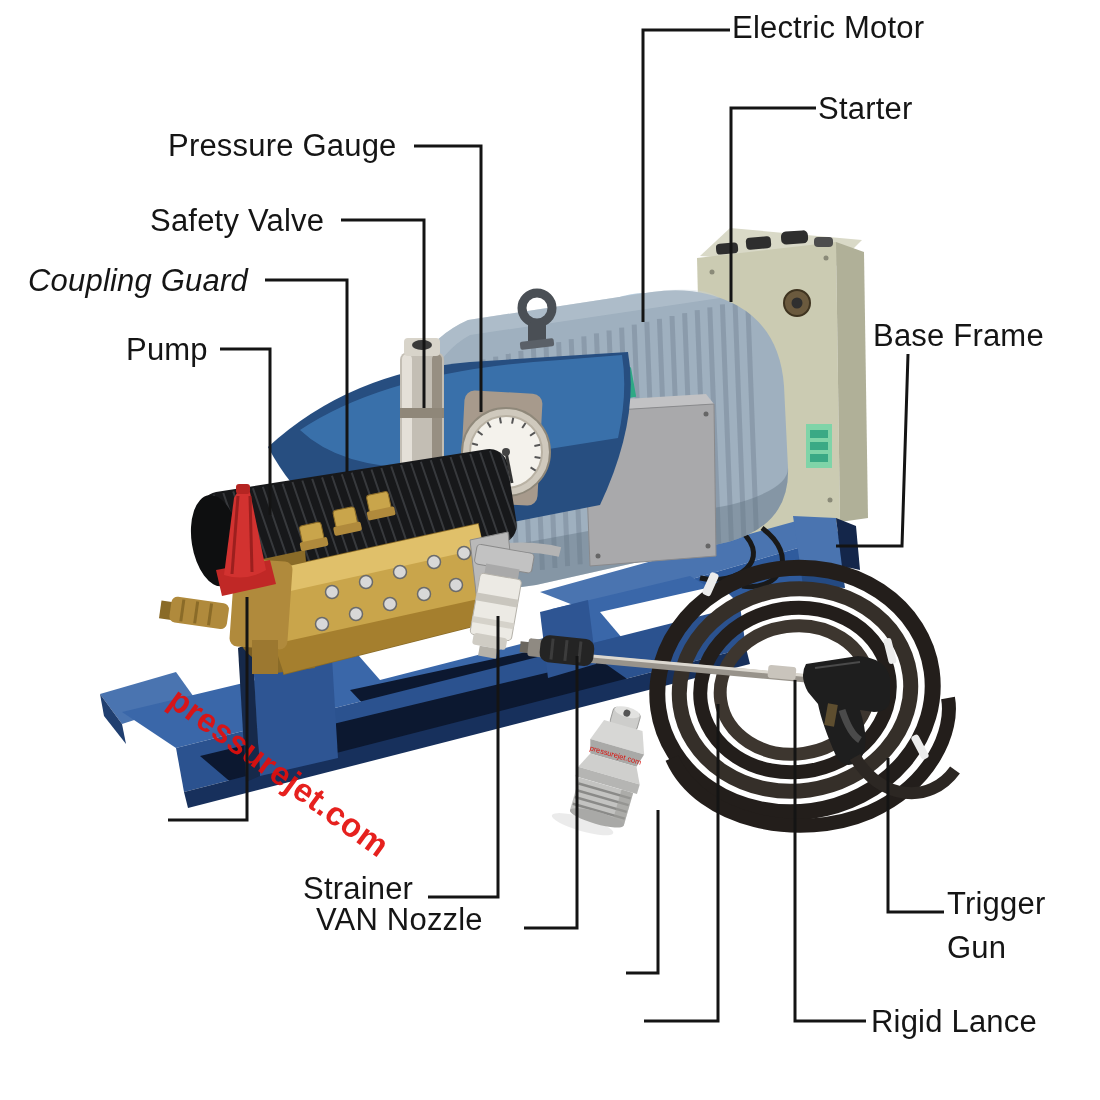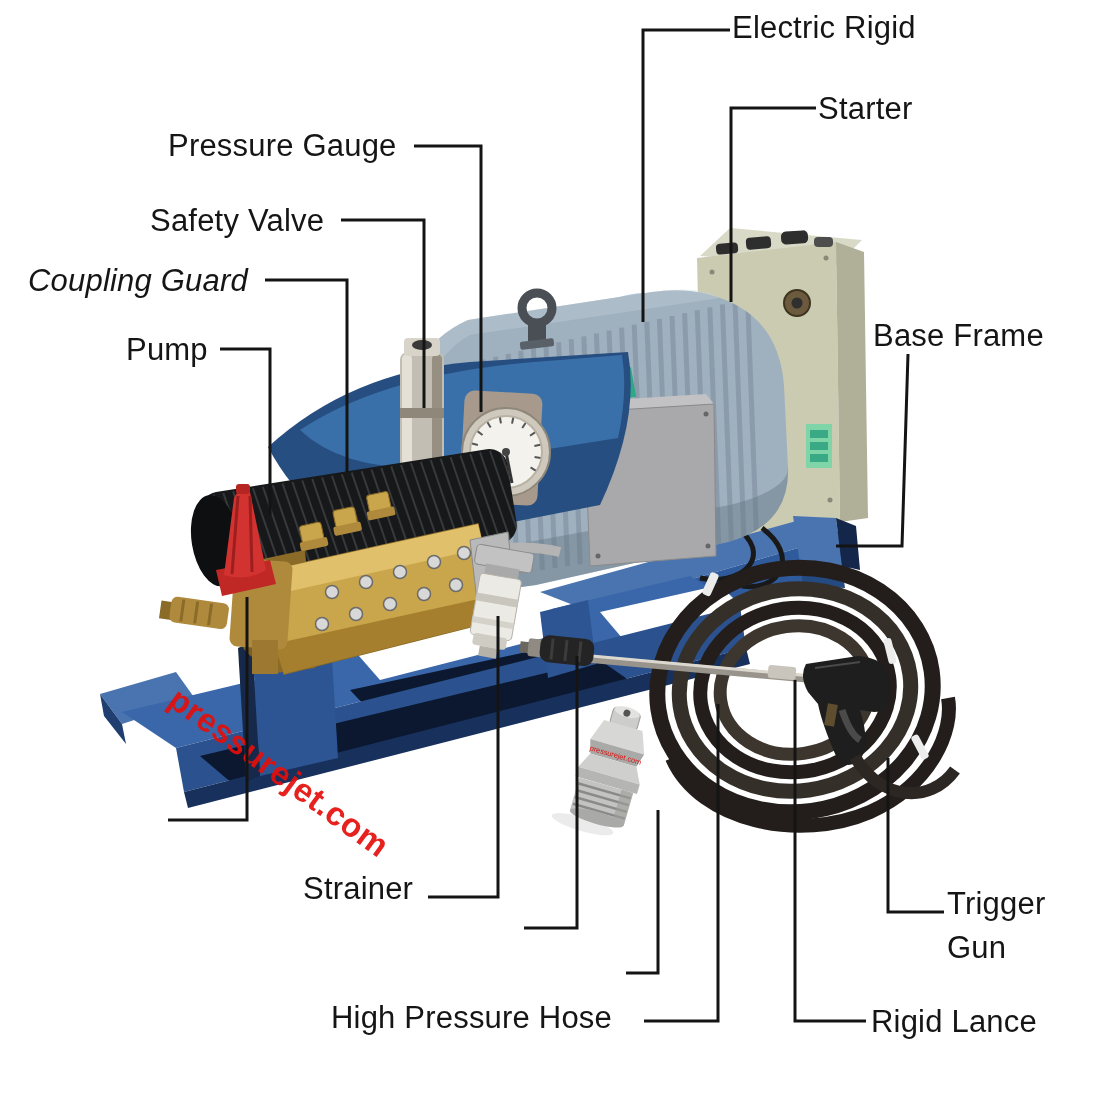--- a/index.html
+++ b/index.html
@@ -347,25 +347,25 @@
   <polyline points="908,354 902,546 836,546"></polyline>
   <polyline points="168,820 247,820 247,597"></polyline>
   <polyline points="428,897 498,897 498,616"></polyline>
   <polyline points="524,928 577,928 577,656"></polyline>
   <polyline points="626,973 658,973 658,810"></polyline>
   <polyline points="644,1021 718,1021 718,704"></polyline>
   <polyline points="944,912 888,912 888,758"></polyline>
   <polyline points="866,1021 795,1021 795,680"></polyline>
 </svg>
 
-<div class="lbl" style="left:732px;top:10px;">Electric Rigid</div>
+<div class="lbl" style="left:732px;top:10px;">Electric Motor</div>
 <div class="lbl" style="left:818px;top:91px;">Starter</div>
 <div class="lbl" style="left:168px;top:128px;">Pressure Gauge</div>
 <div class="lbl" style="left:150px;top:203px;">Safety Valve</div>
 <div class="lbl" style="left:28px;top:263px;font-style:italic;">Coupling Guard</div>
 <div class="lbl" style="left:126px;top:332px;">Pump</div>
 <div class="lbl" style="left:873px;top:318px;">Base Frame</div>
 <div class="lbl" style="left:303px;top:871px;">Strainer</div>
-<div class="lbl" style="left:331px;top:1000px;">High Pressure Hose</div>
+<div class="lbl" style="left:316px;top:902px;">VAN Nozzle</div>
 <div class="lbl wrap" style="left:947px;top:882px;width:130px;">Trigger Gun</div>
 <div class="lbl" style="left:871px;top:1004px;">Rigid Lance</div>
 
 </div>
 
 </body></html>

